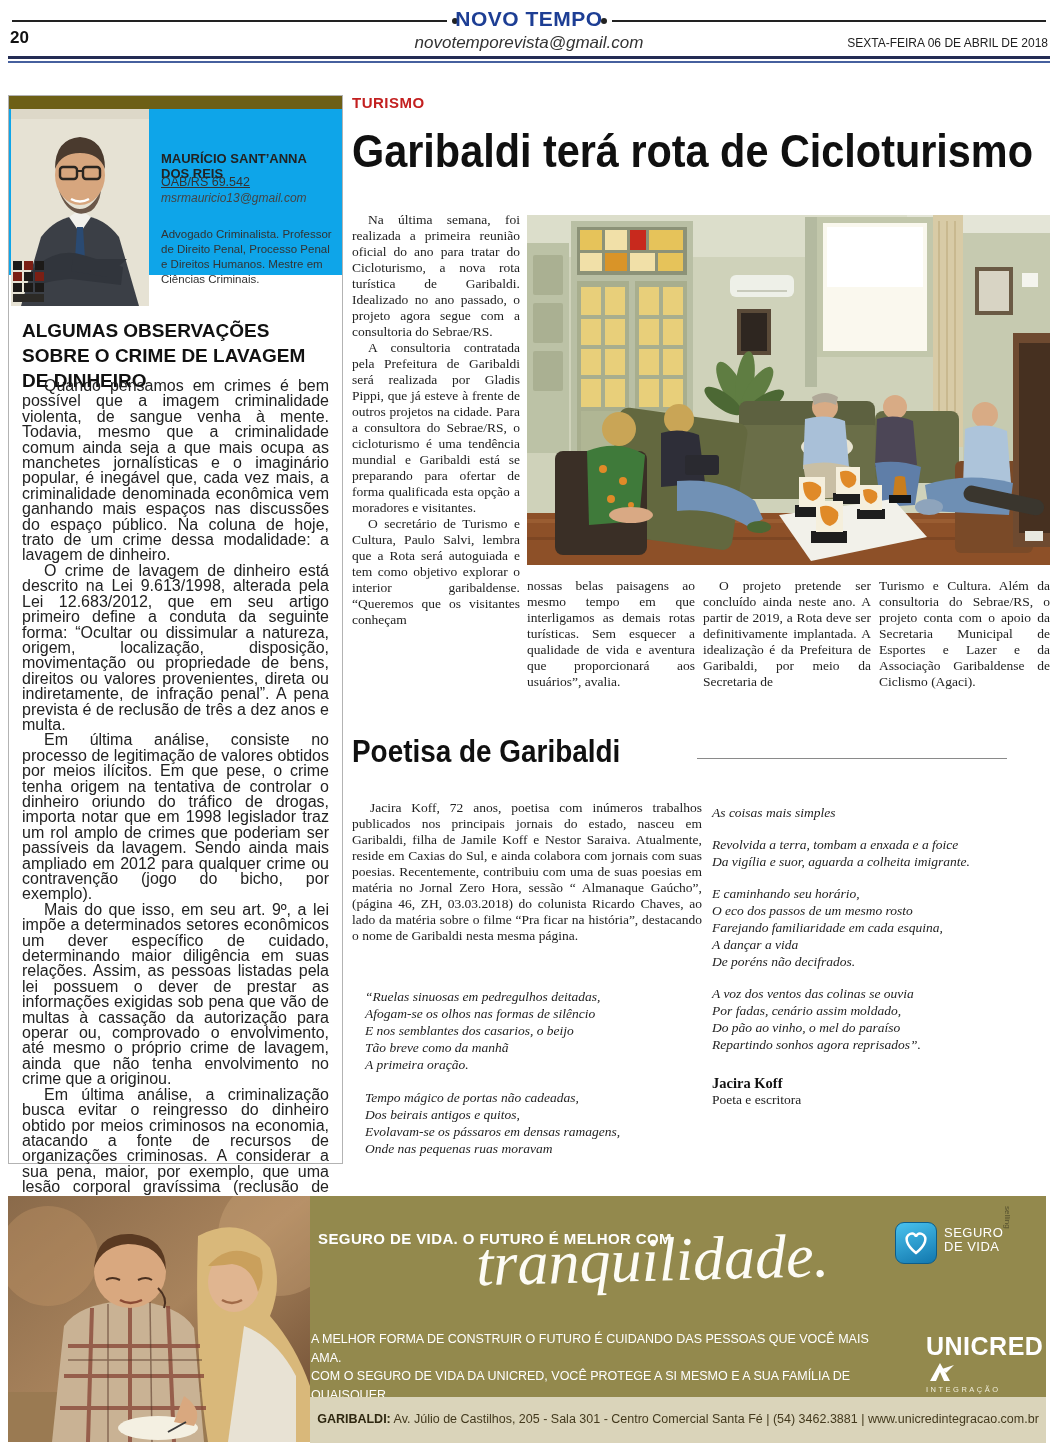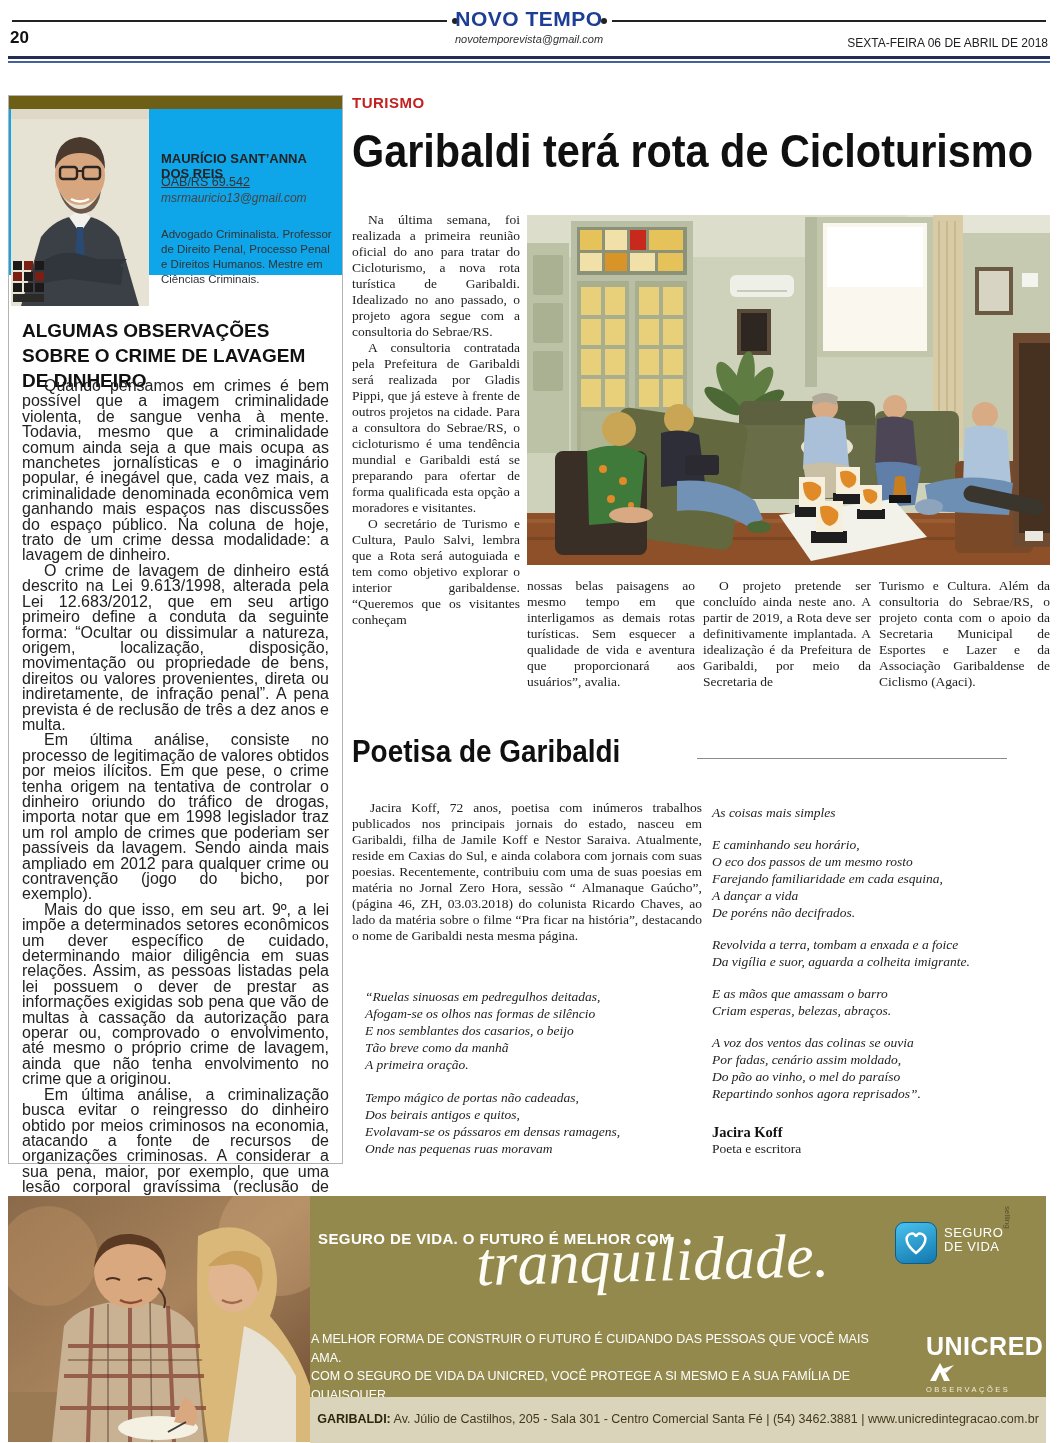--- a/index.html
+++ b/index.html
@@ -7,21 +7,21 @@
         font-family:"Liberation Sans",sans-serif;color:#1a1a1a;}
   .abs{position:absolute;}
   .cond{display:inline-block;transform:scaleX(.9);transform-origin:0 50%;white-space:nowrap;}
   .prelines{white-space:pre-line;}
   
   .masthead{top:7px;left:0;width:100%;text-align:center;font-size:21px;font-weight:bold;
             color:#1d3e94;letter-spacing:.5px;}
   .hline{height:2px;background:#222;top:20px;}
   .hdot{width:6px;height:6px;border-radius:50%;background:#222;top:18px;}
   .pageno{left:10px;top:28px;font-size:17px;font-weight:bold;color:#111;}
-  .hdr-email{top:33px;left:0;width:100%;text-align:center;font-style:italic;font-size:11px;color:#333;}
+  .hdr-email{top:33px;left:0;width:100%;text-align:center;font-style:italic;font-size:17px;color:#333;}
   .hdr-date{right:10px;top:36px;font-size:12px;color:#222;}
   .rule-a{left:8px;width:1042px;top:56px;height:3px;background:#232c54;}
   .rule-b{left:8px;width:1042px;top:61px;height:2px;background:#46609e;}
   
   .leftbox{left:8px;top:95px;width:333px;height:1067px;border:1px solid #b3b3b3;background:#fff;}
   .goldbar{left:0;top:0;width:333px;height:13px;background:#6d5f16;}
   .authorarea{left:0;top:13px;width:333px;height:166px;background:#0ea5e9;}
   .author-name{left:152px;top:42px;width:175px;font-size:13px;font-weight:bold;color:#222;}
   .author-oab{left:152px;top:66px;font-size:12.5px;color:#333;text-decoration:underline;}
   .author-email{left:152px;top:82px;font-size:12px;font-style:italic;color:#444;}
@@ -317,29 +317,27 @@
 E nos semblantes dos casarios, o beijo
 Tão breve como da manhã
 A primeira oração.</div>
   <div class="abs stanza prelines lstanza2">Tempo mágico de portas não cadeadas,
 Dos beirais antigos e quitos,
 Evolavam-se os pássaros em densas ramagens,
 Onde nas pequenas ruas moravam</div>
 
   <div class="abs rpoems">
     <div class="stanza prelines st">As coisas mais simples</div>
+    <div class="stanza prelines st">Revolvida a terra, tombam a enxada e a foice
+Da vigília e suor, aguarda a colheita imigrante.</div>
     <div class="stanza prelines st">E caminhando seu horário,
 O eco dos passos de um mesmo rosto
 Farejando familiaridade em cada esquina,
 A dançar a vida
 De poréns não decifrados.</div>
-    <div class="stanza prelines st">Revolvida a terra, tombam a enxada e a foice
-Da vigília e suor, aguarda a colheita imigrante.</div>
-    <div class="stanza prelines st">E as mãos que amassam o barro
-Criam esperas, belezas, abraços.</div>
     <div class="stanza prelines st">A voz dos ventos das colinas se ouvia
 Por fadas, cenário assim moldado,
 Do pão ao vinho, o mel do paraíso
 Repartindo sonhos agora reprisados”.</div>
     <div class="sig-name">Jacira Koff</div>
     <div class="sig-role">Poeta e escritora</div>
   </div>
 
   <div class="abs ad">
     <div class="abs adphoto">
@@ -408,21 +406,21 @@
       <div>COM O SEGURO DE VIDA DA UNICRED, VOCÊ PROTEGE A SI MESMO E A SUA FAMÍLIA DE QUAISQUER</div>
       <div><span>IMPREVISTOS E </span><b>TEM A TRANQUILIDADE PARA APROVEITAR A VIDA DE FORMA AINDA MAIS ESPECIAL.</b></div>
     </div>
 
     <div class="abs ad-logo">
       <span class="uni">UNICRED</span>
       <svg width="26" height="22" viewBox="0 0 26 22" style="vertical-align:top;margin-left:2px;">
         <path d="M2,20 L12,2 L22,20 L16,20 L12,11 L8,20 Z" fill="#ffffff"></path>
         <path d="M14,8 L26,4 L18,12 Z" fill="#ffffff"></path>
       </svg>
-      <div class="sub">OBSERVAÇÕES</div>
+      <div class="sub">INTEGRAÇÃO</div>
     </div>
 
     <div class="abs ad-strip">
       <div class="abs ad-strip-text"><b>GARIBALDI:</b><span> Av. Júlio de Castilhos, 205 - Sala 301 - Centro Comercial Santa Fé | (54) 3462.3881 | www.unicredintegracao.com.br</span></div>
     </div>
   </div>
 
 </div>
 
 </body></html>

